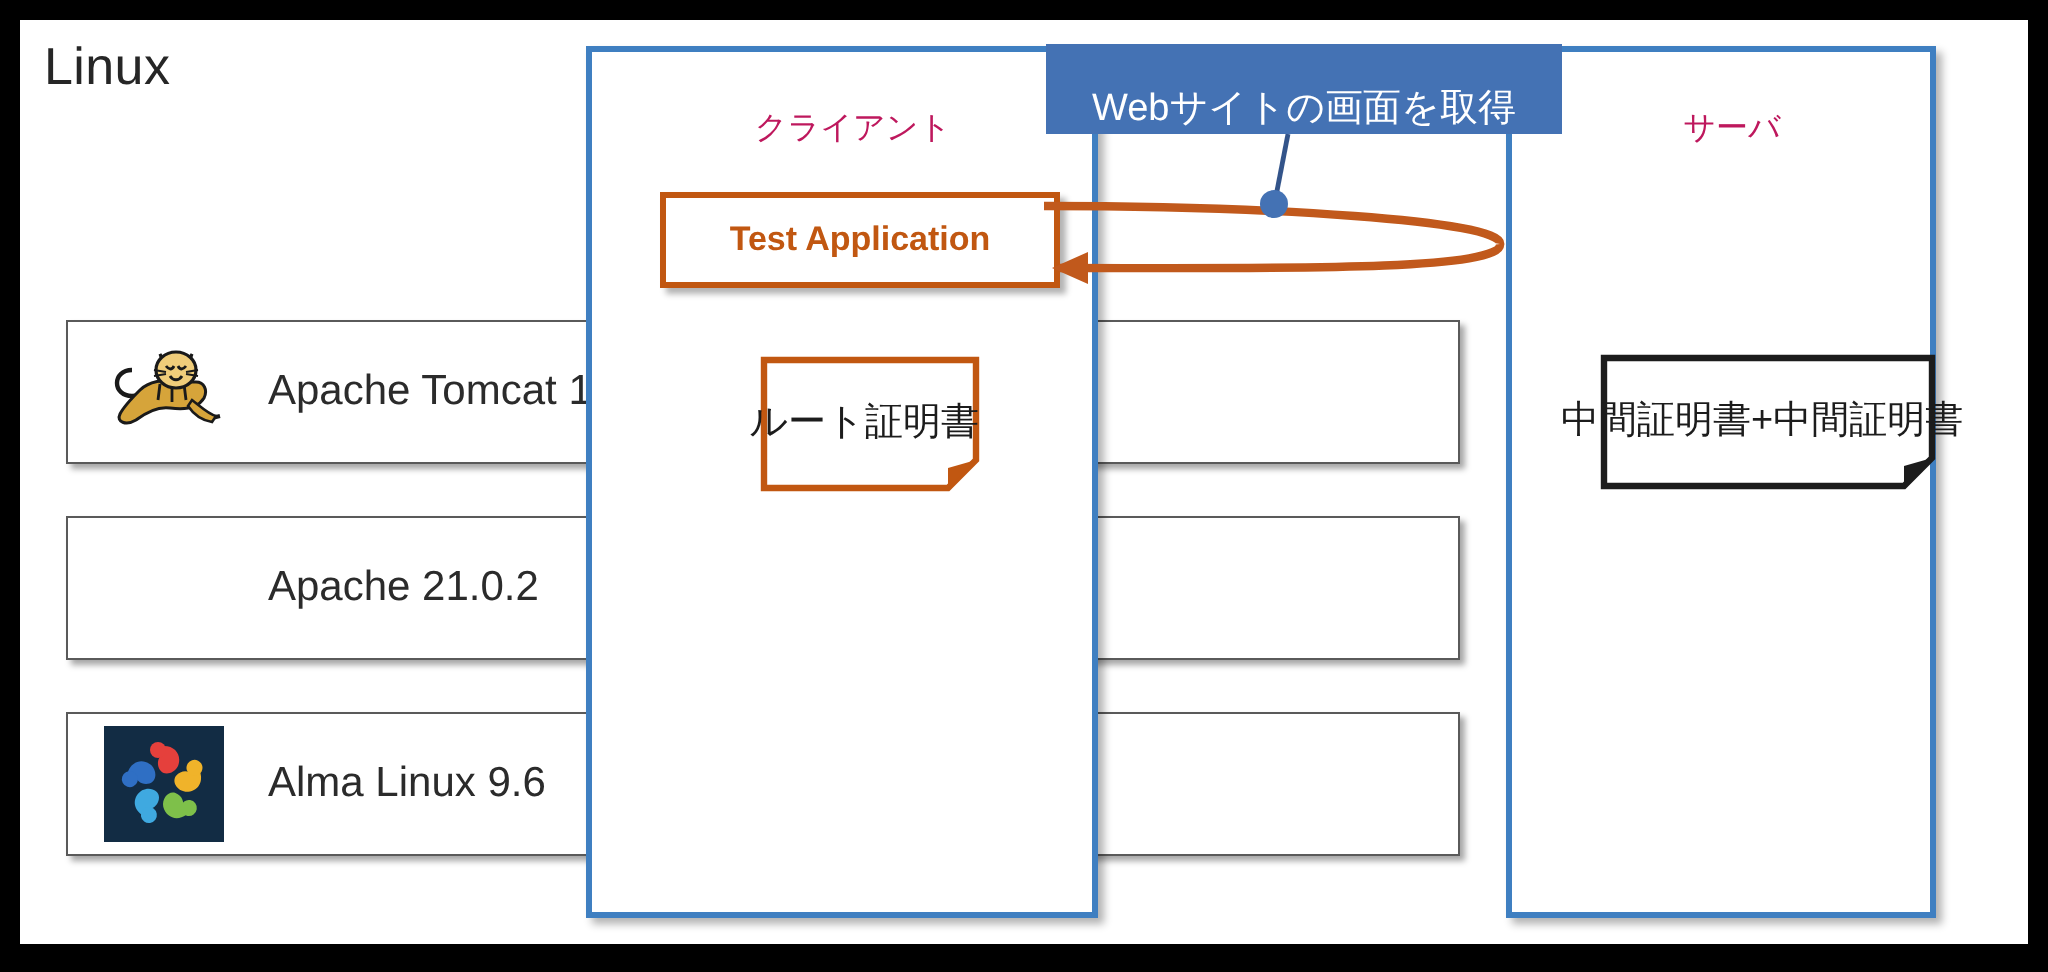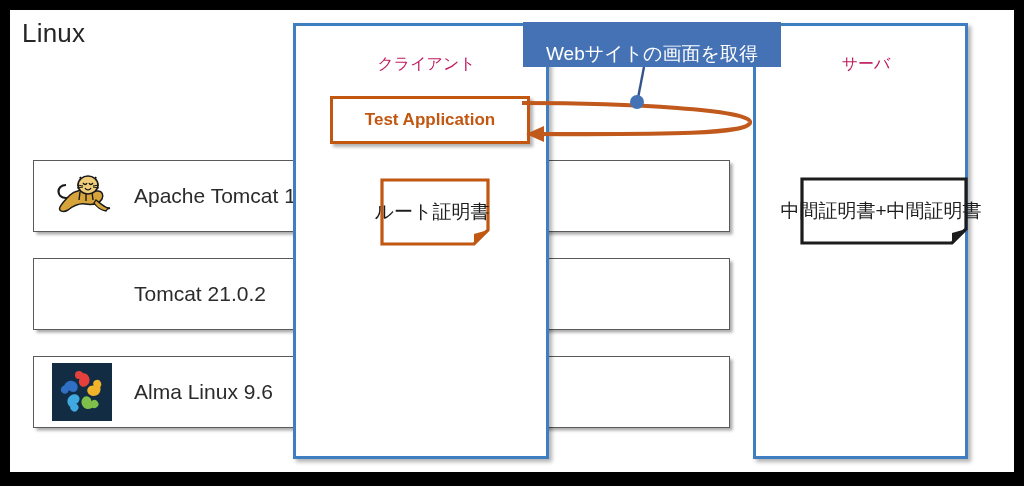--- a/index.html
+++ b/index.html
@@ -217,21 +217,21 @@
           <path d="M39 18 C40 20 41.5 20 43 18" fill="none" stroke="#1a1a1a" stroke-width="1.4"></path>
           <path d="M35 23 C36.5 25.5 39.5 25.5 41 23" fill="none" stroke="#1a1a1a" stroke-width="1.4"></path>
           <path d="M27 20 L33 21 M27 23 L33 22" stroke="#1a1a1a" stroke-width="1" fill="none"></path>
           <path d="M49 20 L43 21 M49 23 L43 22" stroke="#1a1a1a" stroke-width="1" fill="none"></path>
         </svg>
       </span>
       <span class="stack-label">Apache Tomcat 10</span>
     </div>
 
     <div class="stack-box" id="stack-1">
-      <span class="stack-label">Tomcat 21.0.2</span>
+      <span class="stack-label">Apache 21.0.2</span>
     </div>
 
     <div class="stack-box" id="stack-2">
       <span class="logo">
         <svg viewBox="0 0 64 62" width="64" height="62" aria-hidden="true">
           <rect x="2" y="2" width="60" height="58" fill="#122c44"></rect>
           <g transform="translate(32,31)">
             <g>
               <path d="M0 -19 C6 -19 9 -14 7 -9 C5 -5 0 -4 -2 -7 C-4 -10 -3 -14 0 -15" fill="#e5403c"></path>
               <circle cx="-3" cy="-17" r="4" fill="#e5403c"></circle>

